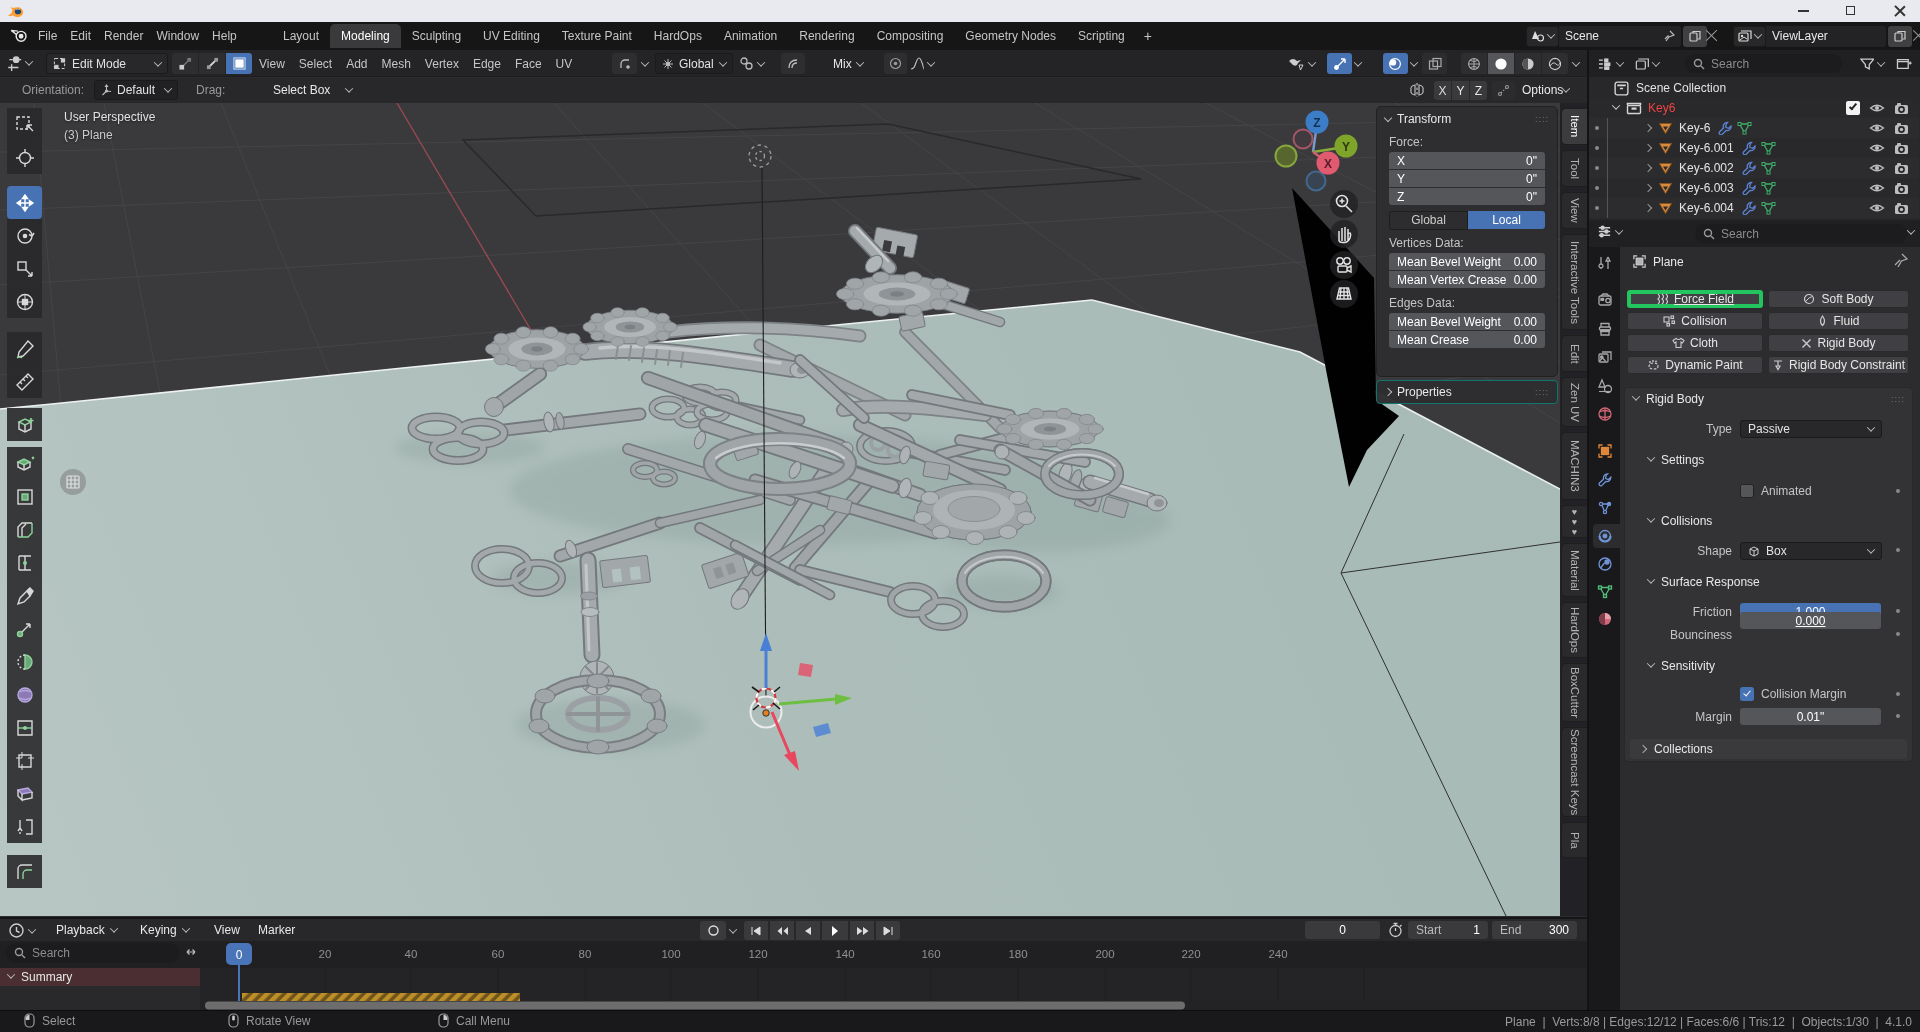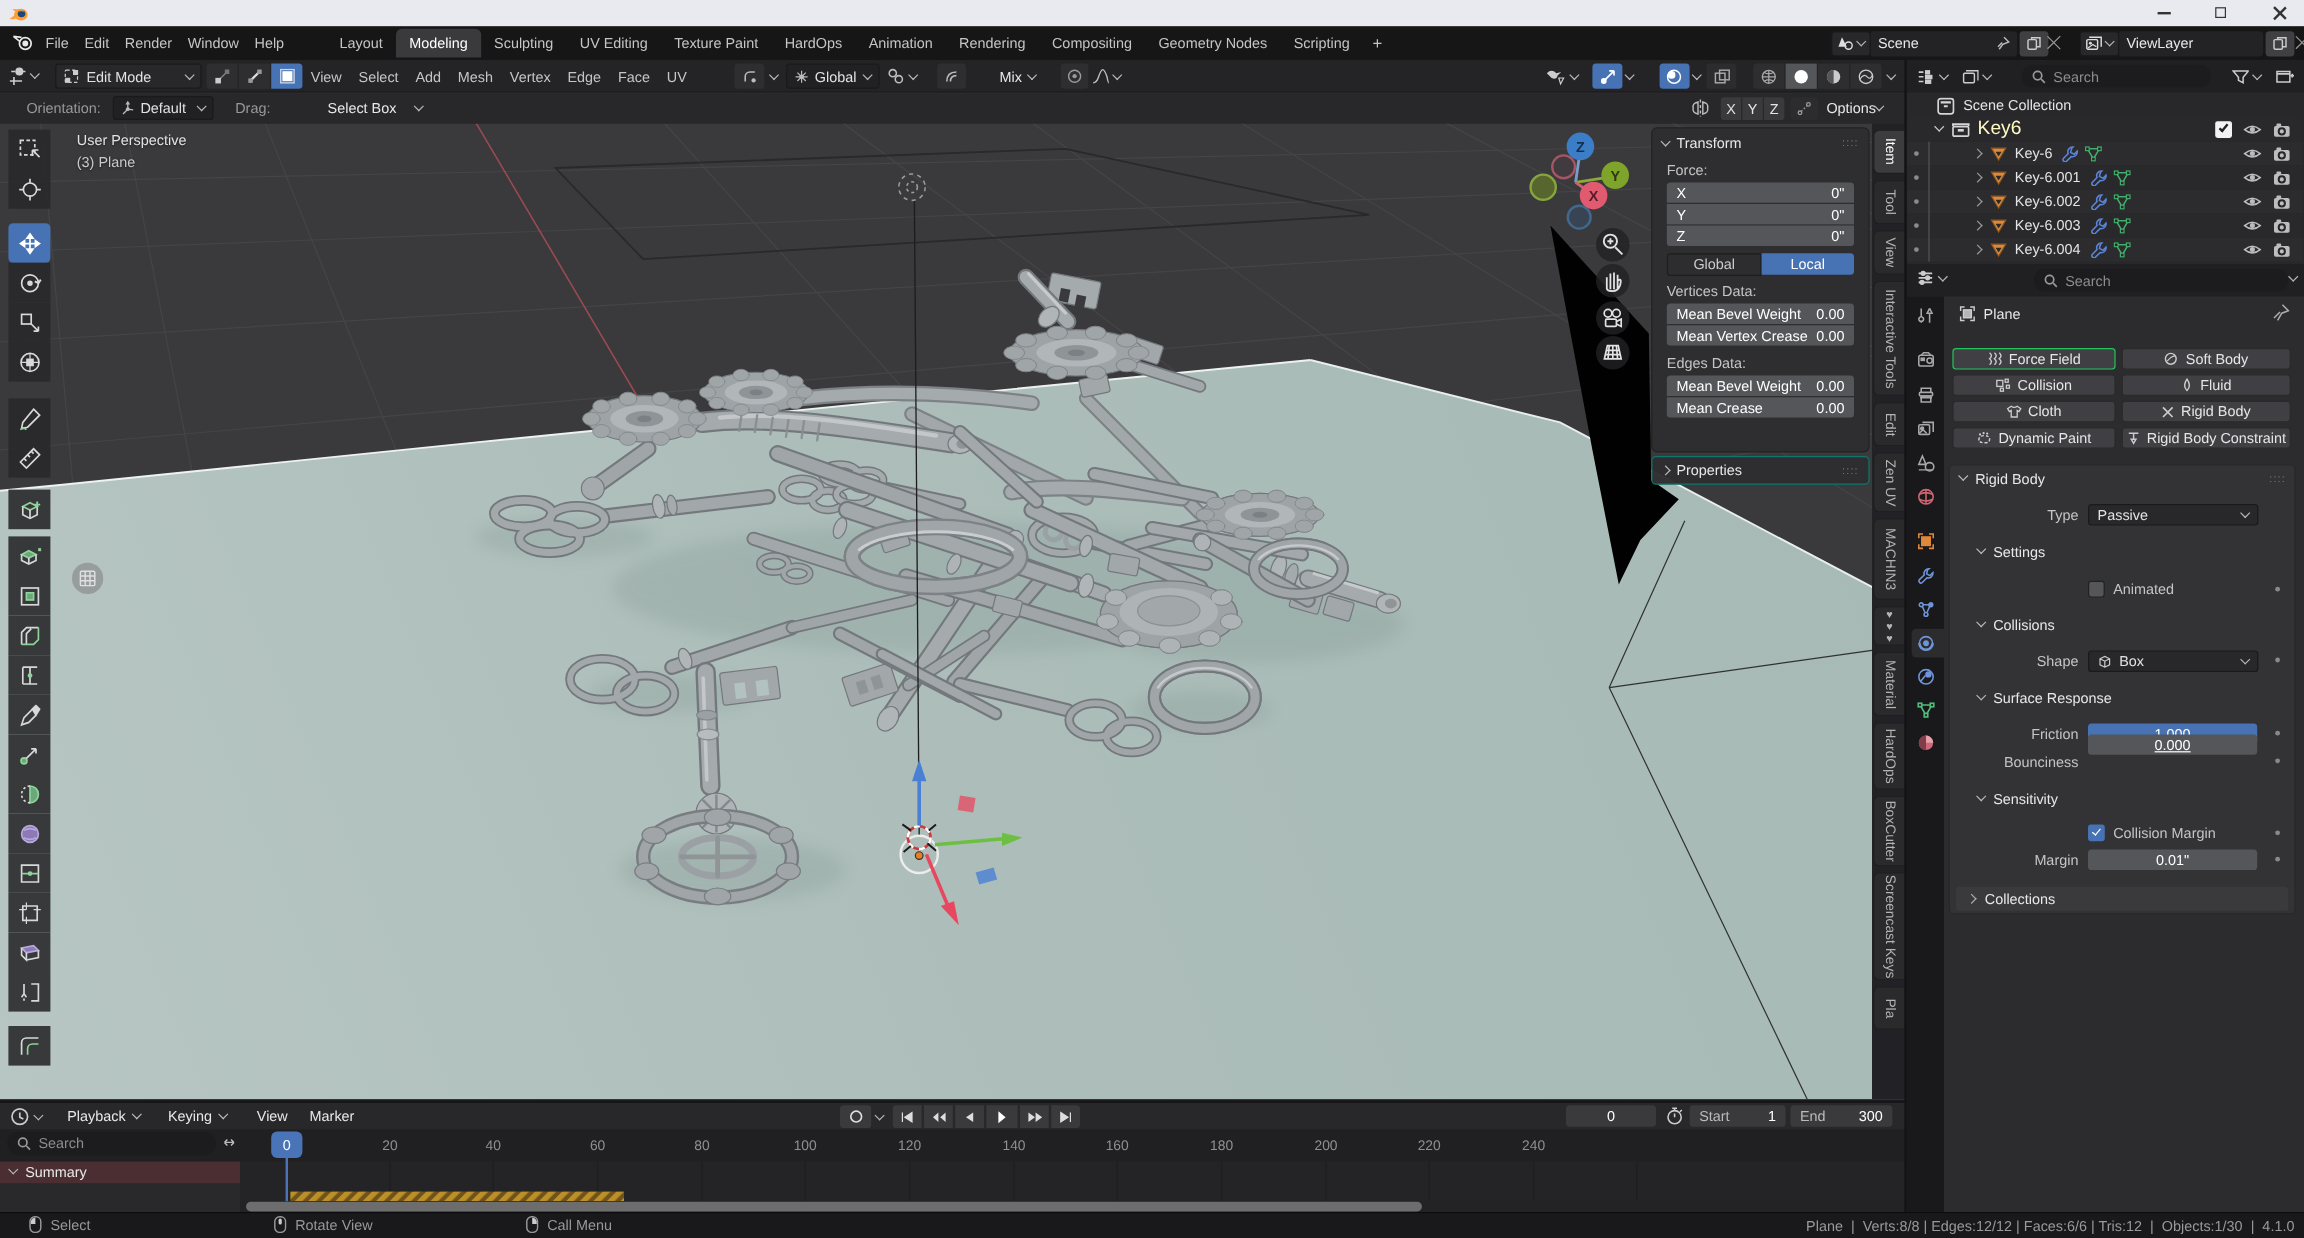--- a/index.html
+++ b/index.html
@@ -1032,21 +1032,21 @@
         </svg>
         <span style="color:#e4e4e4;font-size:12px;margin-left:6px;">Scene Collection</span>
       </div>
       <div class="abs row" style="left:0;top:21px;width:330px;height:20px;background:#29292b;padding-left:24px;">
         <span class="cv" style="border-color:#ccc;margin-right:7px;margin-top:-2px;"></span>
         <svg width="16" height="14" viewBox="0 0 16 14">
           <path d="M1.5 4 V2.5 H14.5 V4" stroke="#d5d5d5" fill="none" stroke-width="1.6"></path>
           <rect x="1.5" y="4.5" width="13" height="8" rx="1" fill="none" stroke="#d5d5d5" stroke-width="1.4"></rect>
           <rect x="5.5" y="6.5" width="5" height="2.2" fill="#d5d5d5"></rect>
         </svg>
-        <span style="color:#fef9c3;font-size:16px;margin:0 8px 0 6px;">Key6</span>
+        <span style="color:#ef4444;font-size:12px;margin:0 8px 0 6px;">Key6</span>
         <span class="row" style="gap:5px;"></span>
         <span class="row" style="position:absolute;right:10px;gap:9px;">
           <div style="width:14px;height:14px;background:#f2f2f2;border-radius:2px;position:relative;">
             <div style="position:absolute;left:4.5px;top:1px;width:4px;height:8px;border-right:2px solid #222;border-bottom:2px solid #222;transform:rotate(40deg);"></div>
           </div>
           <svg width="16" height="14" viewBox="0 0 16 14">
             <path d="M1.5 7 Q8 1.5 14.5 7 Q8 12.5 1.5 7 Z" fill="none" stroke="#bdbdbd" stroke-width="1.3"></path>
             <circle cx="8" cy="7" r="2.1" fill="#bdbdbd"></circle>
           </svg>
           <svg width="15" height="13" viewBox="0 0 15 13">
@@ -1335,21 +1335,21 @@
       <g stroke="#ccc" fill="none" stroke-width="1.3">
         <rect x="4.5" y="4.5" width="7" height="7" fill="#b5b5b5"></rect>
         <path d="M2 5.5 V2 h3.5 M10.5 2 H14 v3.5 M14 10.5 V14 h-3.5 M5.5 14 H2 v-3.5"></path>
       </g>
     </svg>
     <span class="wt">Plane</span>
   </div>
 <svg class="abs" style="left:1893px;top:253px;" width="15" height="15" viewBox="0 0 15 15">
     <path d="M9 1 L14 6 L8.5 8 L5 14 M7 7 L2 12" stroke="#aaa" stroke-width="1.3" fill="none"></path>
   </svg>
-<div class="btn abs row" style="left:1627px;top:290px;width:136px;height:18px;justify-content:center;gap:5px;background:#404044;border:1px solid #22c55e;">
+<div class="btn abs row" style="left:1627px;top:290px;width:136px;height:18px;justify-content:center;gap:5px;background:#404044;border:4px solid #22c55e;text-decoration:underline;">
     <svg width="13" height="12" viewBox="0 0 13 12">
       <path d="M2 1 q3 2.5 0 5 q3 2.5 0 5 M6 1 q3 2.5 0 5 q3 2.5 0 5 M10 1 q3 2.5 0 5 q3 2.5 0 5" stroke="#ccc" fill="none" stroke-width="1.2"></path>
     </svg>
     <span>Force Field</span>
   </div>
 <div class="btn abs row" style="left:1768px;top:290px;width:141px;height:18px;justify-content:center;gap:5px;background:#404044;border:1px solid #2a2a2a;">
     <svg width="13" height="12" viewBox="0 0 13 12">
       <circle cx="6" cy="6" r="4.5" fill="none" stroke="#ccc" stroke-width="1.2"></circle>
       <path d="M3 8 q3 -4 6.5 -4.5" stroke="#ccc" fill="none"></path>
     </svg>

